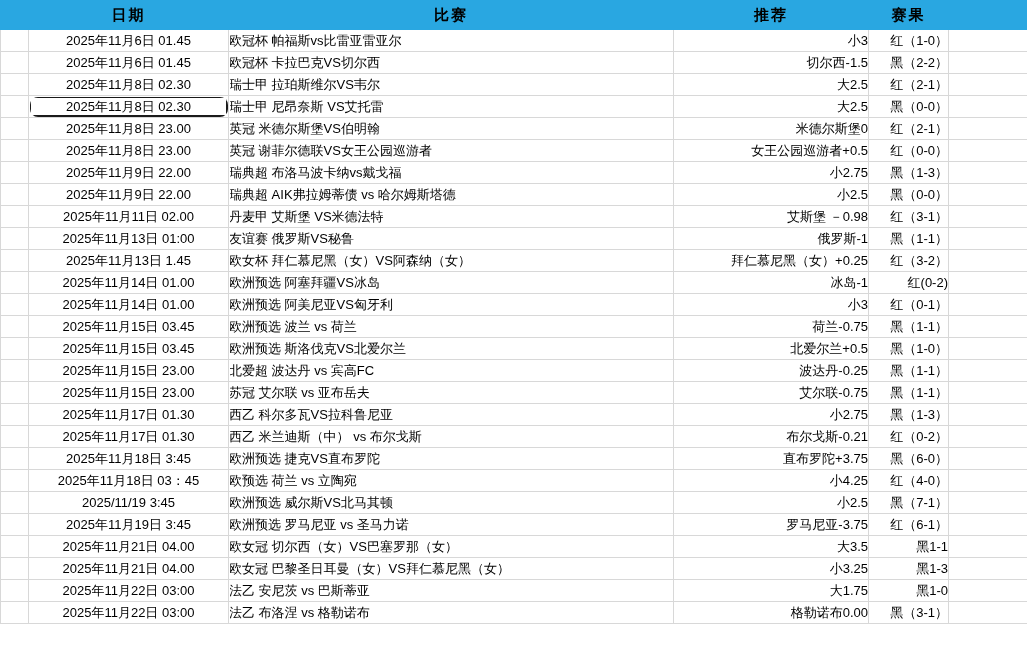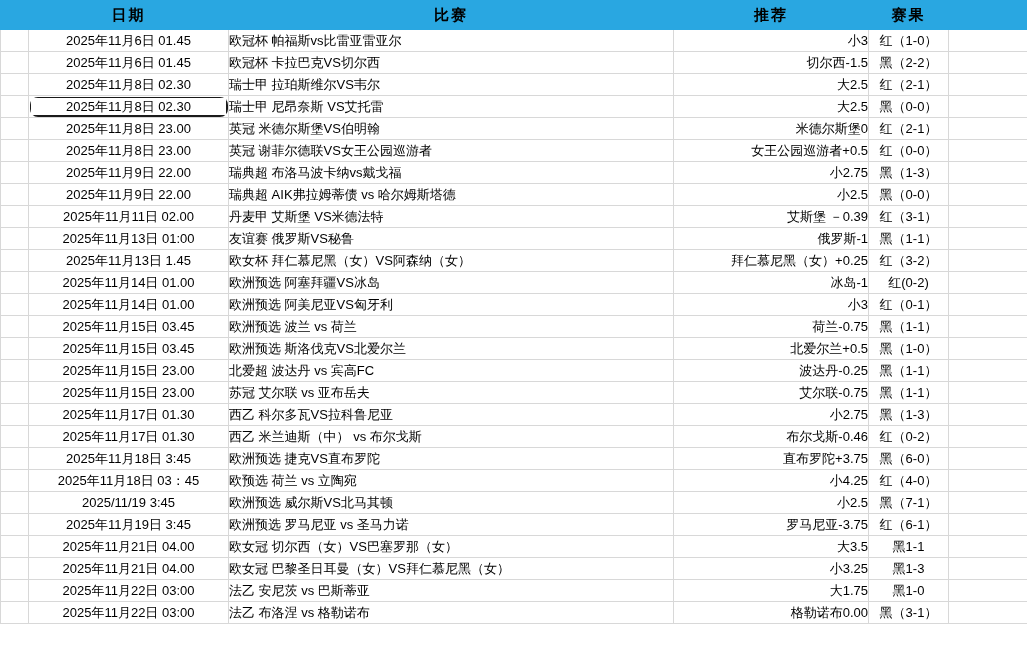--- a/index.html
+++ b/index.html
@@ -69,28 +69,29 @@
   td.date {
     text-align: center;
     padding-right: 8px;
     font-size: 13px;
     border-radius: 9px;
   }
   td.match {
     text-align: left;
     padding-left: 9px;
     font-size: 13px;
+    border-radius: 7px;
   }
   td.tip {
     text-align: right;
     padding-left: 9px;
     font-size: 13px;
   }
   td.result {
-    text-align: center;
+    text-align: right;
     font-size: 13px;
   }
   td.pad {
     background: #ffffff;
     border: 1px solid #d8d8d8;
   }
   td.red { color: #ff0000; }
   td.black { color: #000000; }
 
   tr.selected td.date {
@@ -187,21 +188,21 @@
           <td class="date">2025年11月9日 22.00</td>
           <td class="match">瑞典超 AIK弗拉姆蒂债 vs 哈尔姆斯塔德</td>
           <td class="tip">小2.5</td>
           <td class="result black">黑（0-0）</td>
           <td class="pad"></td>
         </tr>
         <tr>
           <td class="idx"></td>
           <td class="date">2025年11月11日 02.00</td>
           <td class="match">丹麦甲 艾斯堡 VS米德法特</td>
-          <td class="tip">艾斯堡 －0.39</td>
+          <td class="tip">艾斯堡 －0.98</td>
           <td class="result red">红（3-1）</td>
           <td class="pad"></td>
         </tr>
         <tr>
           <td class="idx"></td>
           <td class="date">2025年11月13日 01:00</td>
           <td class="match">友谊赛 俄罗斯VS秘鲁</td>
           <td class="tip">俄罗斯-1</td>
           <td class="result black">黑（1-1）</td>
           <td class="pad"></td>
@@ -267,21 +268,21 @@
           <td class="date">2025年11月17日 01.30</td>
           <td class="match">西乙 科尔多瓦VS拉科鲁尼亚</td>
           <td class="tip">小2.75</td>
           <td class="result black">黑（1-3）</td>
           <td class="pad"></td>
         </tr>
         <tr>
           <td class="idx"></td>
           <td class="date">2025年11月17日 01.30</td>
           <td class="match">西乙 米兰迪斯（中） vs 布尔戈斯</td>
-          <td class="tip">布尔戈斯-0.46</td>
+          <td class="tip">布尔戈斯-0.21</td>
           <td class="result red">红（0-2）</td>
           <td class="pad"></td>
         </tr>
         <tr>
           <td class="idx"></td>
           <td class="date">2025年11月18日 3:45</td>
           <td class="match">欧洲预选 捷克VS直布罗陀</td>
           <td class="tip">  直布罗陀+3.75</td>
           <td class="result black">黑（6-0）</td>
           <td class="pad"></td>

